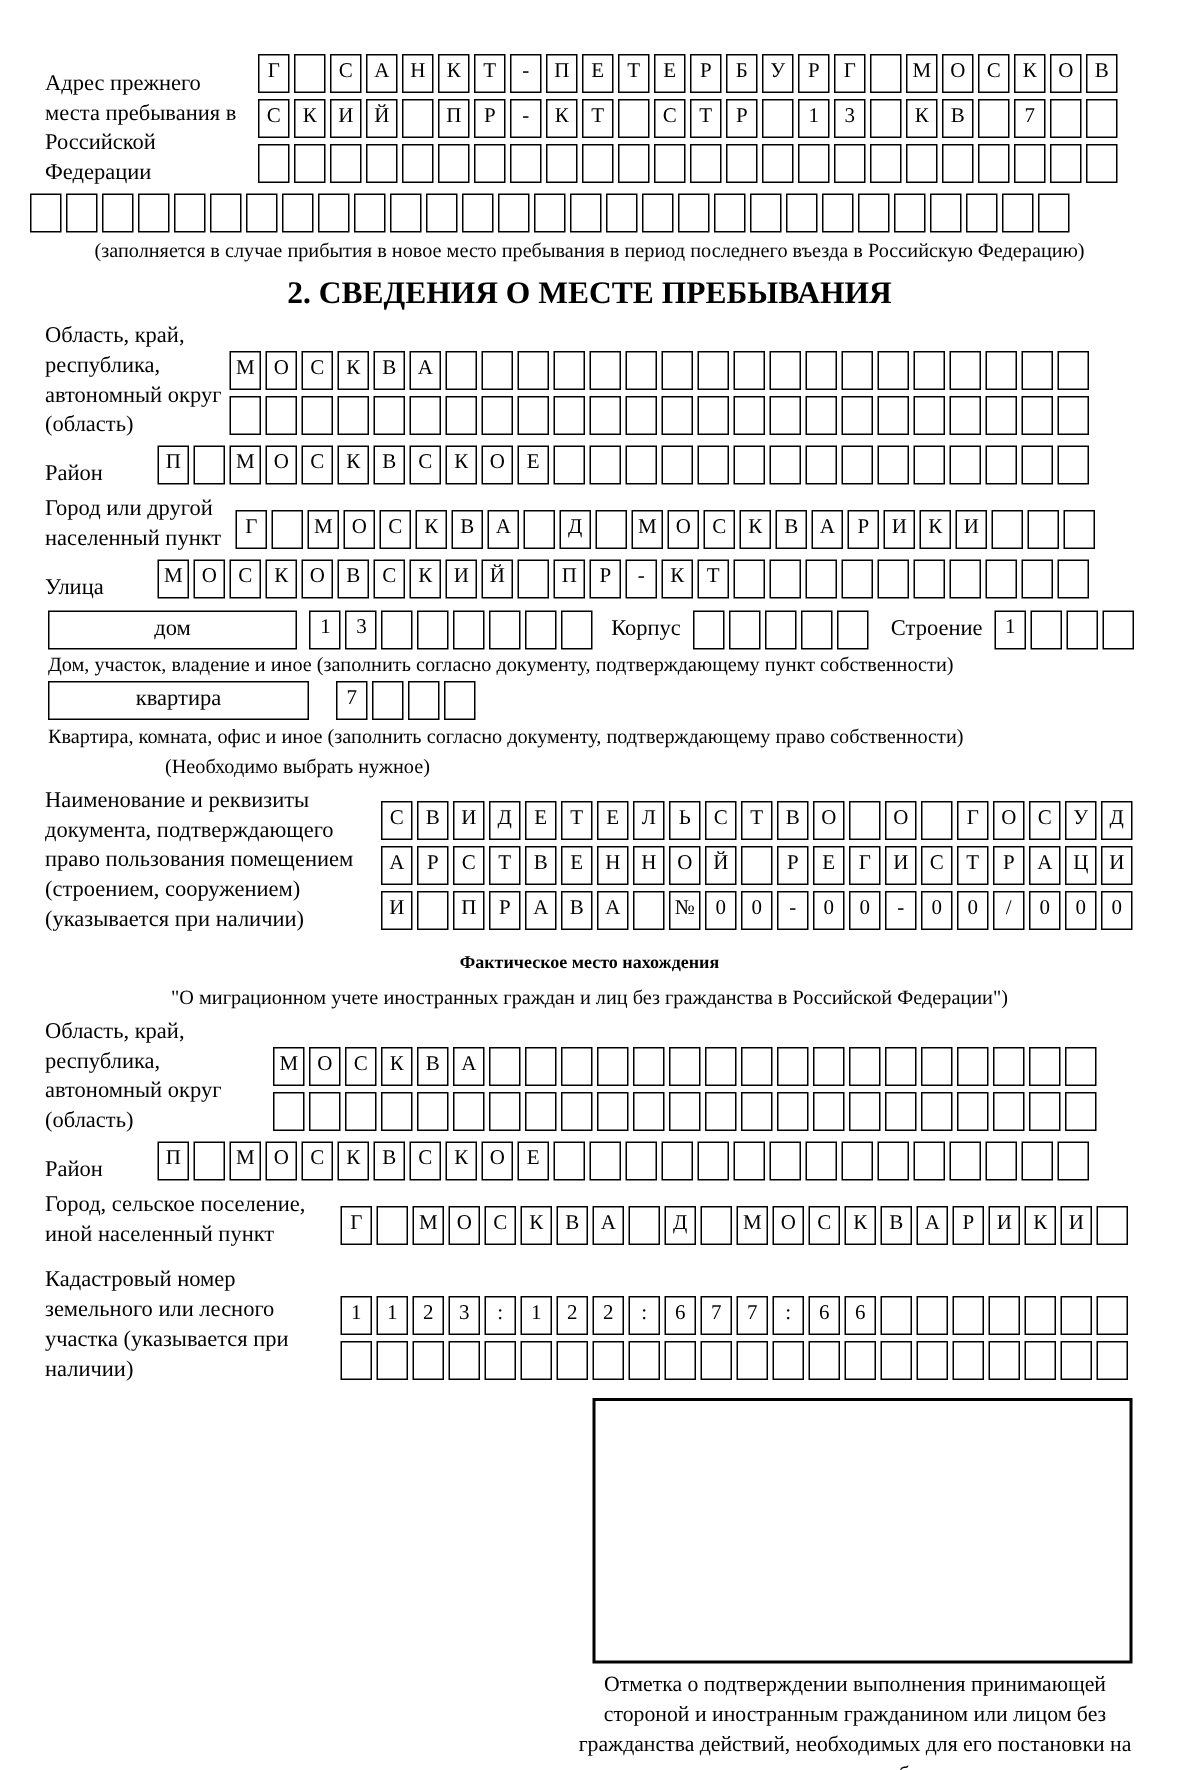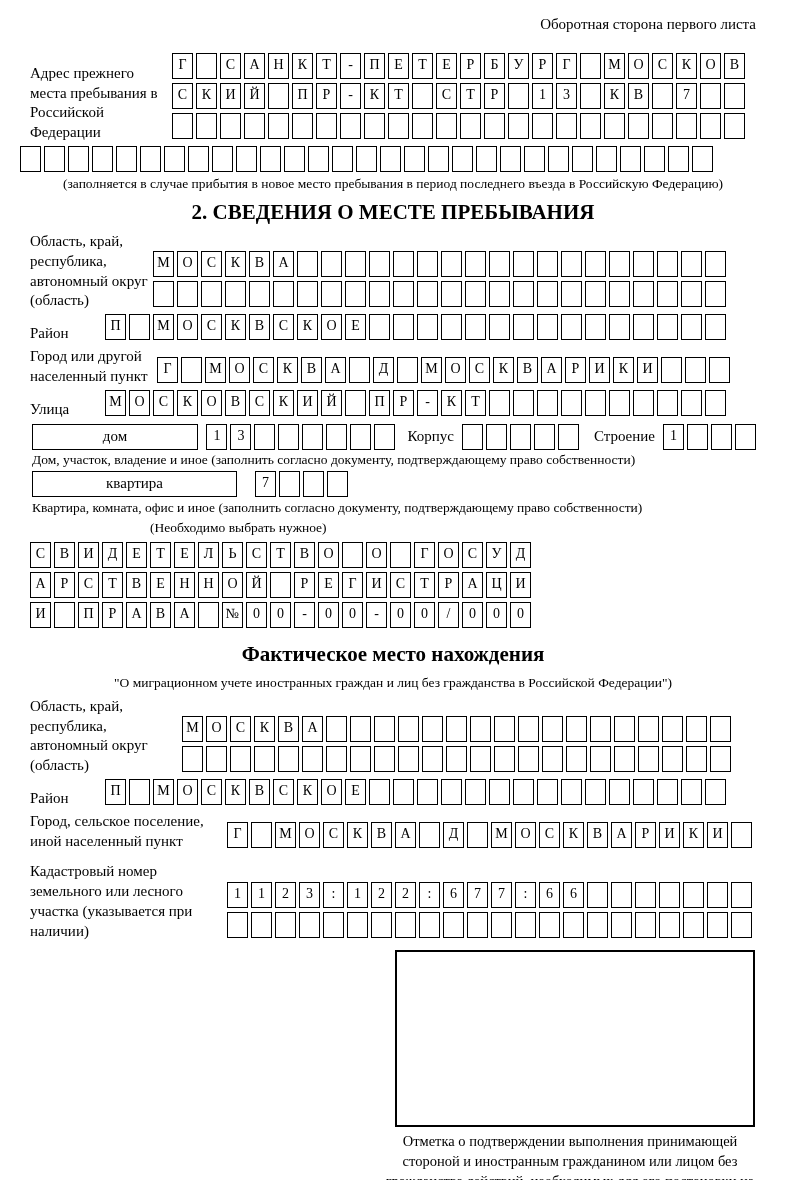--- a/index.html
+++ b/index.html
@@ -44,21 +44,20 @@
   .stamp-caption {
     width:392px; margin-left:344px; margin-top:4px;
     text-align:center; font-size:14.5px; line-height:1.38;
   }
 </style>
 </head>
 <body>
 
 <div class="page">
 
-  <div class="top-note">Оборотная сторона первого листа</div>
 
   <div class="field" style="margin-top:20px;">
     <div class="field-label" style="width:142px;">Адрес прежнего места пребывания в Российской Федерации</div>
     <div>
       <div class="cells-row">
           <span class="cell">Г</span>
           <span class="cell"></span>
           <span class="cell">С</span>
           <span class="cell">А</span>
           <span class="cell">Н</span>
@@ -345,37 +344,38 @@
         <span class="cell"></span>
       </div>
     <div class="field-label" style="padding:0 5px 0 12px;">Строение</div>
     <div class="cells-row" style="margin-bottom:0;">
         <span class="cell">1</span>
         <span class="cell"></span>
         <span class="cell"></span>
         <span class="cell"></span>
       </div>
   </div>
-  <div class="small-note" style="margin:2px 0 3px 2px;">Дом, участок, владение и иное (заполнить согласно документу, подтверждающему право собственности)</div>
+  <div class="small-note" style="margin:2px 0 3px 2px;">Дом, участок, владение и иное (заполнить согласно документу, подтверждающему пункт собственности)</div>
 
   <div class="inline-row" style="margin:3px 0 2px 2px;">
-    <div class="wide-box" style="width:205px;">квартира</div>
+    <div class="wide-box" style="width:174px;">квартира</div>
     <div style="width:12px;"></div>
     <div class="cells-row" style="margin-bottom:0;">
         <span class="cell">7</span>
         <span class="cell"></span>
         <span class="cell"></span>
         <span class="cell"></span>
       </div>
   </div>
   <div class="small-note" style="margin:3px 0 4px 2px;">Квартира, комната, офис и иное (заполнить согласно документу, подтверждающему право собственности)</div>
 
-  <div class="small-note" style="margin:3px 0 6px 120px;">(Необходимо выбрать нужное)</div>
-
-  <div class="field">
+  <div class="small-note" style="margin:3px 0 6px 80px;">(Необходимо выбрать нужное)</div>
+
+  <div class="field">
+    <div class="field-label" style="width:224px;">Наименование и реквизиты документа, подтверждающего право пользования помещением (строением, сооружением) (указывается при наличии)</div>
     <div>
       <div class="cells-row">
           <span class="cell">С</span>
           <span class="cell">В</span>
           <span class="cell">И</span>
           <span class="cell">Д</span>
           <span class="cell">Е</span>
           <span class="cell">Т</span>
           <span class="cell">Е</span>
           <span class="cell">Л</span>
@@ -435,21 +435,21 @@
           <span class="cell">0</span>
           <span class="cell">0</span>
           <span class="cell">/</span>
           <span class="cell">0</span>
           <span class="cell">0</span>
           <span class="cell">0</span>
         </div>
     </div>
   </div>
 
-  <div class="center bold" style="font-size:21px; margin:10px 0 8px 0;">Фактическое место нахождения</div>
+  <div class="center bold" style="font-size:12px; margin:10px 0 8px 0;">Фактическое место нахождения</div>
   <div class="small-note center" style="margin-bottom:6px;">"О миграционном учете иностранных граждан и лиц без гражданства в Российской Федерации")</div>
 
   <div class="field">
     <div class="field-label" style="width:152px;">Область, край, республика, автономный округ (область)</div>
     <div>
       <div class="cells-row">
           <span class="cell">М</span>
           <span class="cell">О</span>
           <span class="cell">С</span>
           <span class="cell">К</span>

